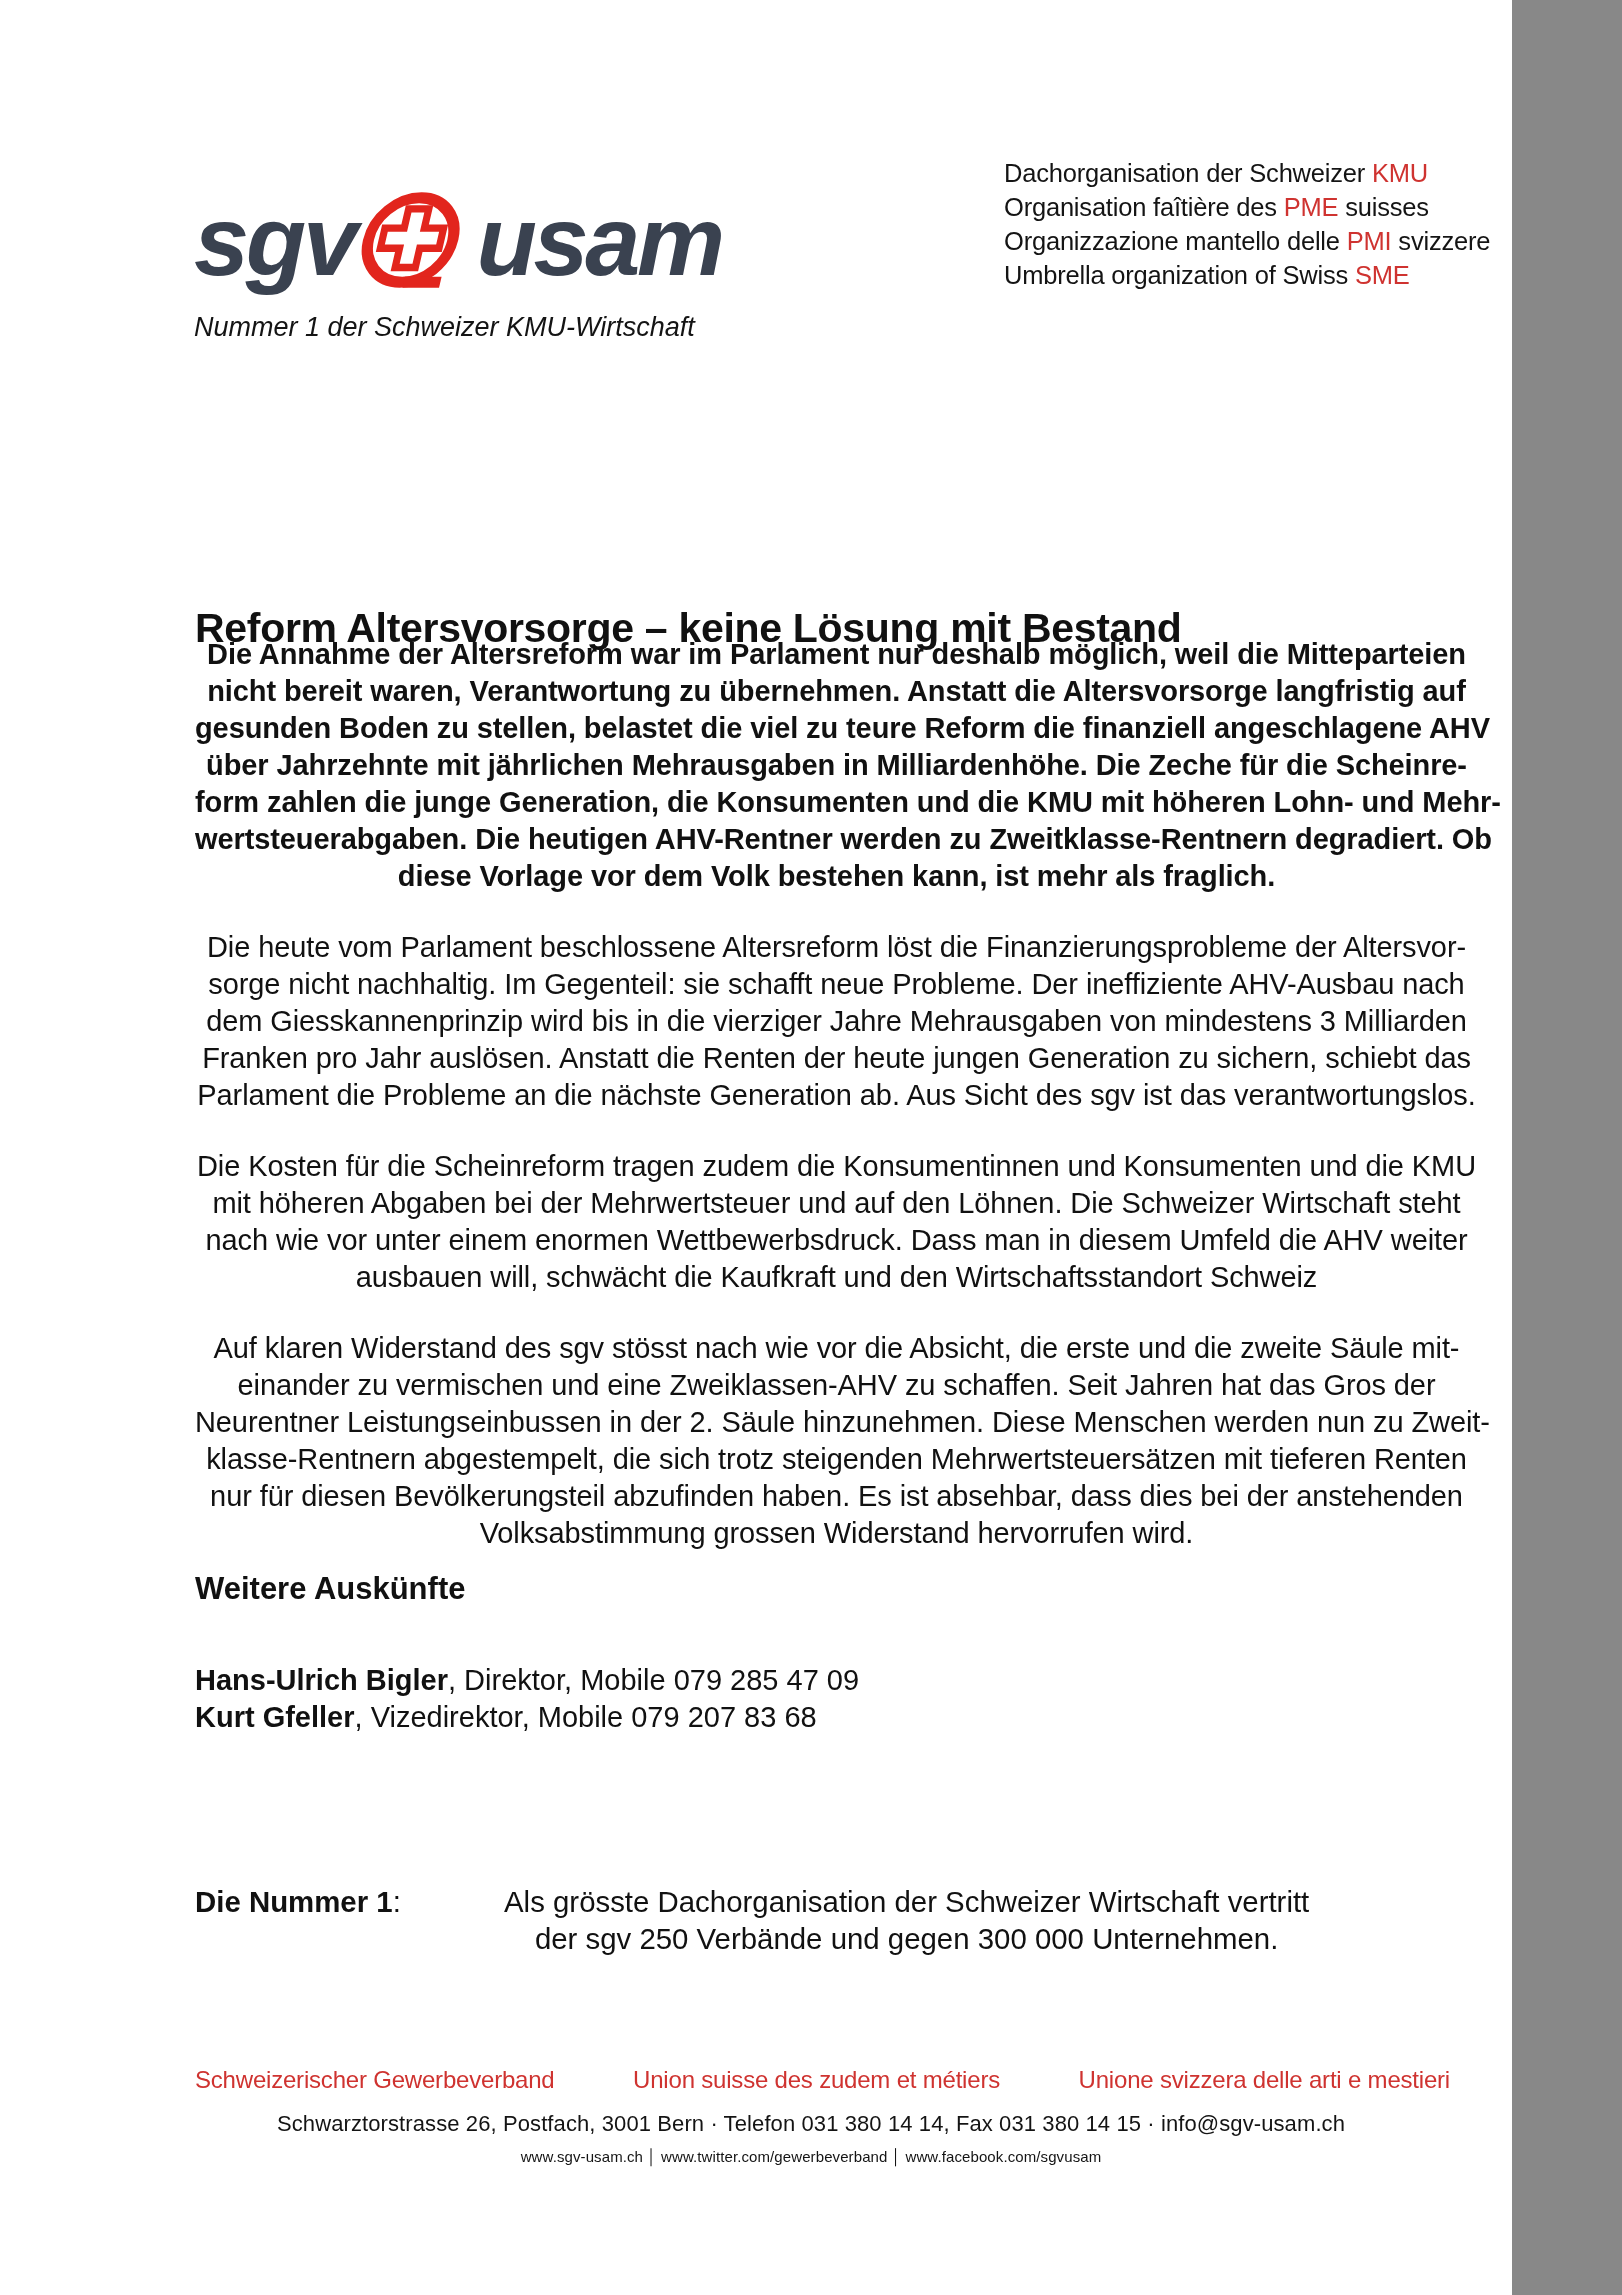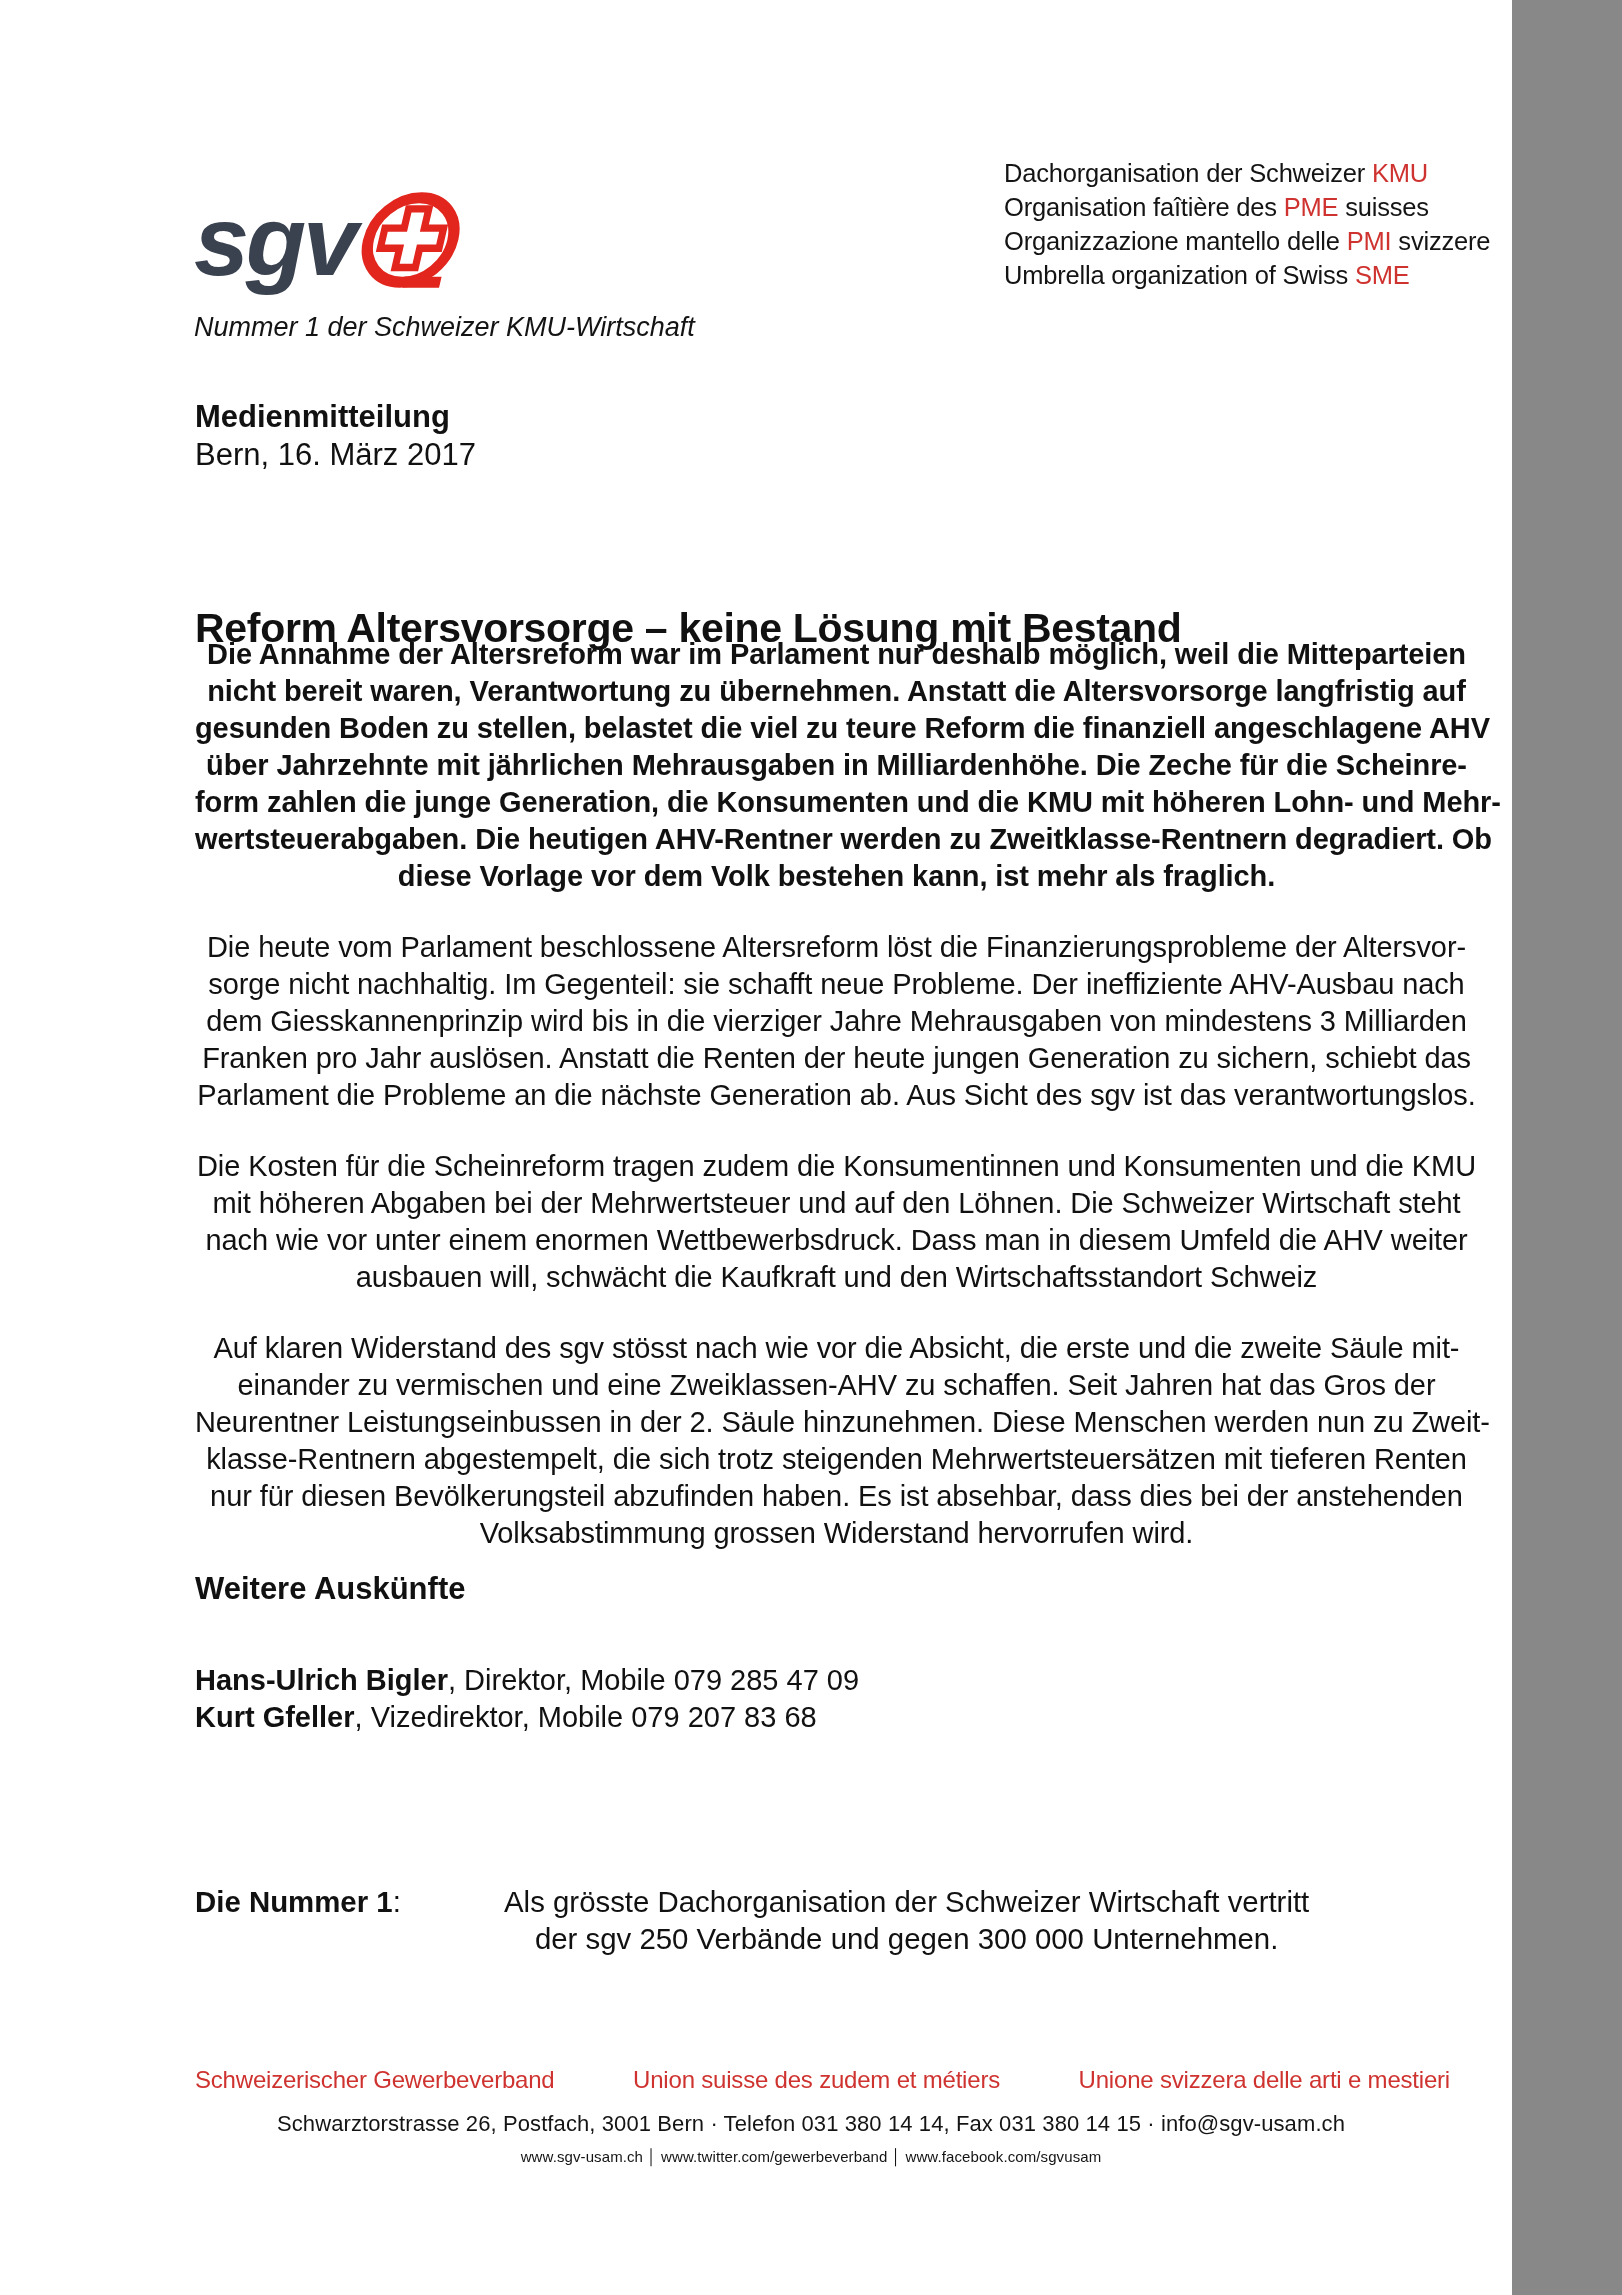--- a/index.html
+++ b/index.html
@@ -76,35 +76,32 @@
       <span class="logo-word">sgv</span>
       <span class="logo-icon">
         <svg viewBox="0 0 120 120" width="110" height="110">
           <g transform="translate(8,0) skewX(-13)">
             <circle cx="60" cy="60" r="46" fill="none" stroke="#e2251d" stroke-width="12"></circle>
             <path d="M63 100 h40 v12 h-40 z" fill="#e2251d"></path>
             <path d="M50 26 h22 v21 h21 v22 h-21 v21 h-22 v-21 h-21 v-22 h21 z" fill="#ffffff" stroke="#e2251d" stroke-width="8"></path>
           </g>
         </svg>
       </span>
+      <span class="logo-word right">usam</span>
     </div>
     <div class="logo-tagline">Nummer 1 der Schweizer KMU-Wirtschaft</div>
   </div>
 
   <div class="header-right" id="info-lines">
       <div class="info-line"><span>Dachorganisation der Schweizer </span><span class="red">KMU</span><span></span></div>
       <div class="info-line"><span>Organisation faîtière des </span><span class="red">PME</span><span> suisses</span></div>
       <div class="info-line"><span>Organizzazione mantello delle </span><span class="red">PMI</span><span> svizzere</span></div>
       <div class="info-line"><span>Umbrella organization of Swiss </span><span class="red">SME</span><span></span></div>
     </div>
 
-  <div class="meta">
-    <div class="doc-type">Medienmitteilung</div>
-    <div class="dateline">Bern, 16. März 2017</div>
-  </div>
 
   <h1 class="title">Reform Altersvorsorge – keine Lösung mit Bestand</h1>
 
   <div class="body-copy" id="body-copy">
       <p class="lead">
         <span class="line">Die Annahme der Altersreform war im Parlament nur deshalb möglich, weil die Mitteparteien</span>
         <span class="line">nicht bereit waren, Verantwortung zu übernehmen. Anstatt die Altersvorsorge langfristig auf</span>
         <span class="line">gesunden Boden zu stellen, belastet die viel zu teure Reform die finanziell angeschlagene AHV</span>
         <span class="line">über Jahrzehnte mit jährlichen Mehrausgaben in Milliardenhöhe. Die Zeche für die Scheinre-</span>
         <span class="line">form zahlen die junge Generation, die Konsumenten und die KMU mit höheren Lohn- und Mehr-</span>

